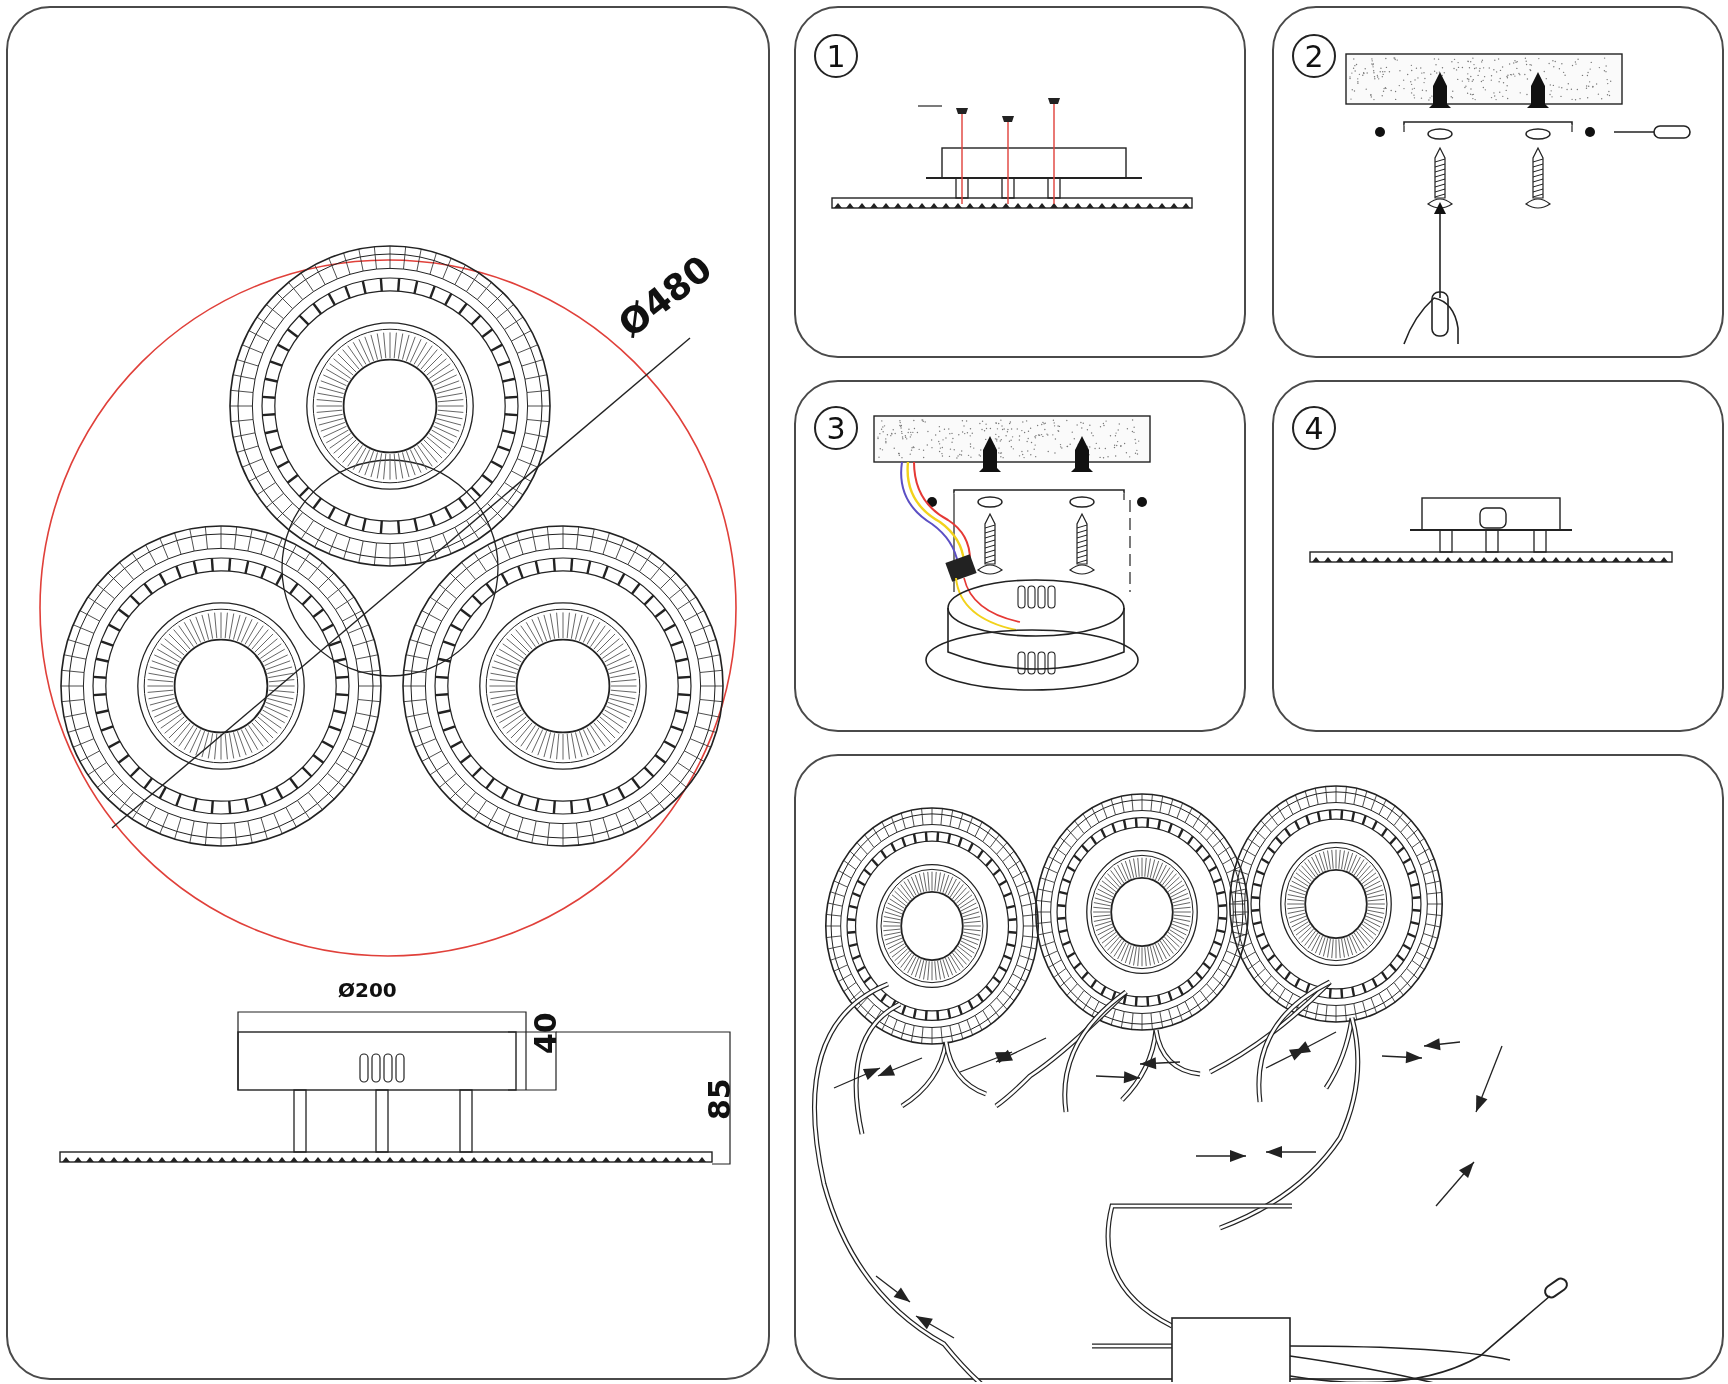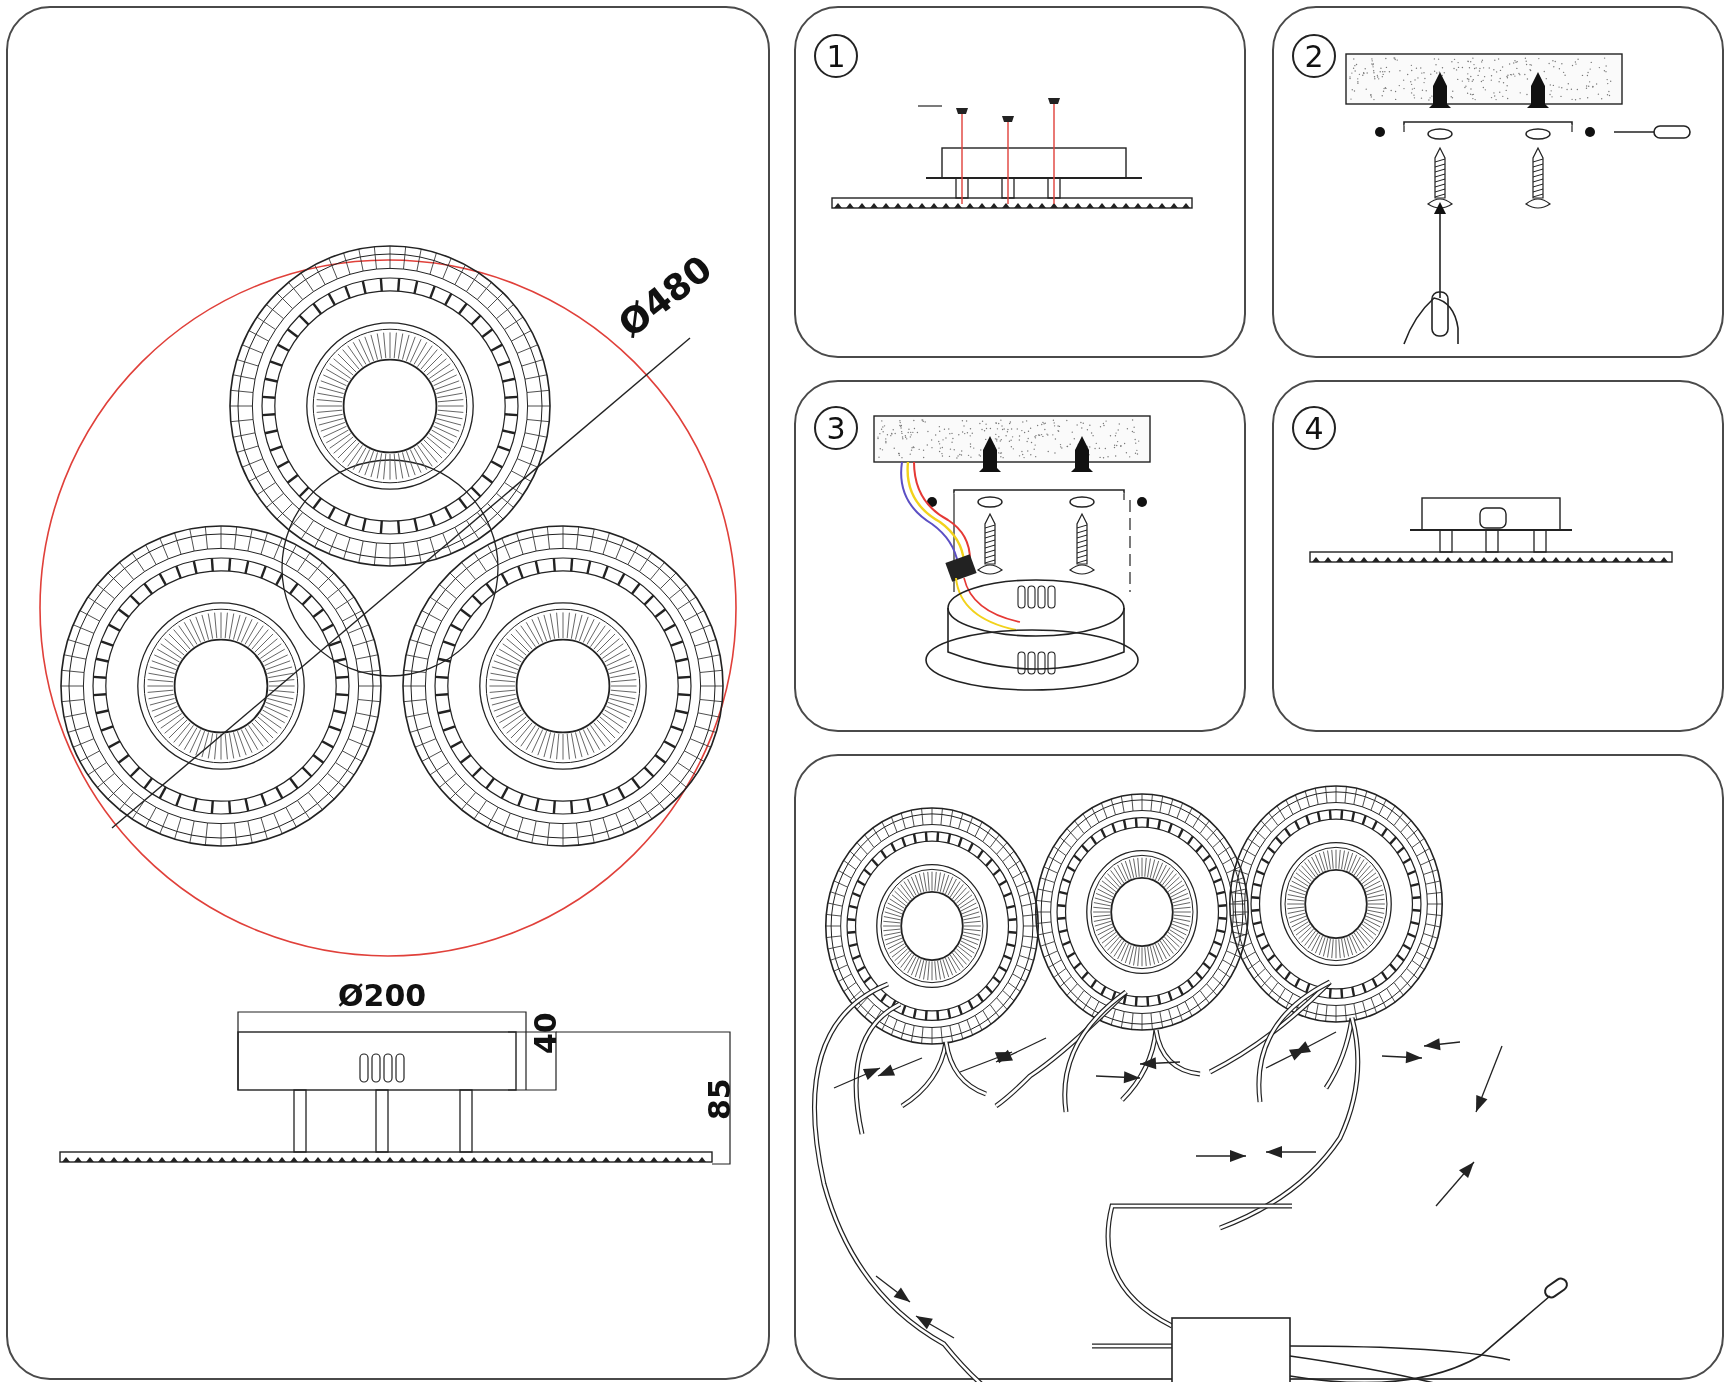--- a/index.html
+++ b/index.html
@@ -651,21 +651,21 @@
       </g>
       <polyline points="230,1082 230,1004 518,1004 518,1082" fill="none" stroke="#222222" stroke-width="1.2"></polyline>
       <polyline points="500,1024 548,1024 548,1082 500,1082" fill="none" stroke="#222222" stroke-width="1.2"></polyline>
       <polyline points="548,1024 722,1024 722,1156 704,1156" fill="none" stroke="#222222" stroke-width="1.2"></polyline>
       <rect x="352" y="1046" width="8" height="28" rx="4" fill="none" stroke="#222222" stroke-width="1.2"></rect>
       <rect x="364" y="1046" width="8" height="28" rx="4" fill="none" stroke="#222222" stroke-width="1.2"></rect>
       <rect x="376" y="1046" width="8" height="28" rx="4" fill="none" stroke="#222222" stroke-width="1.2"></rect>
       <rect x="388" y="1046" width="8" height="28" rx="4" fill="none" stroke="#222222" stroke-width="1.2"></rect>
     </svg>
   <div class="dim-label" style="left:628px;top:296px;font-size:36px;transform:rotate(-38deg);transform-origin:left bottom;">Ø480</div>
-  <div class="dim-label" style="left:330px;top:970px;font-size:30px;">Ø200</div>
+  <div class="dim-label" style="left:330px;top:970px;font-size:20px;">Ø200</div>
   <div class="dim-label" style="left:520px;top:1046px;font-size:30px;transform:rotate(-90deg);transform-origin:left top;">40</div>
   <div class="dim-label" style="left:694px;top:1112px;font-size:30px;transform:rotate(-90deg);transform-origin:left top;">85</div>
 </div>
 
 <div class="panel" style="left:794px;top:6px;width:452px;height:352px;">
   <div class="step-badge" style="left:18px;top:26px;">1</div>
   <svg width="452" height="352" id="step1">
       <g>
         <rect x="146" y="140" width="184" height="30" fill="none" stroke="#222222" stroke-width="1.4"></rect>
         <rect x="160" y="170" width="12" height="20" fill="none" stroke="#222222" stroke-width="1.3"></rect>

